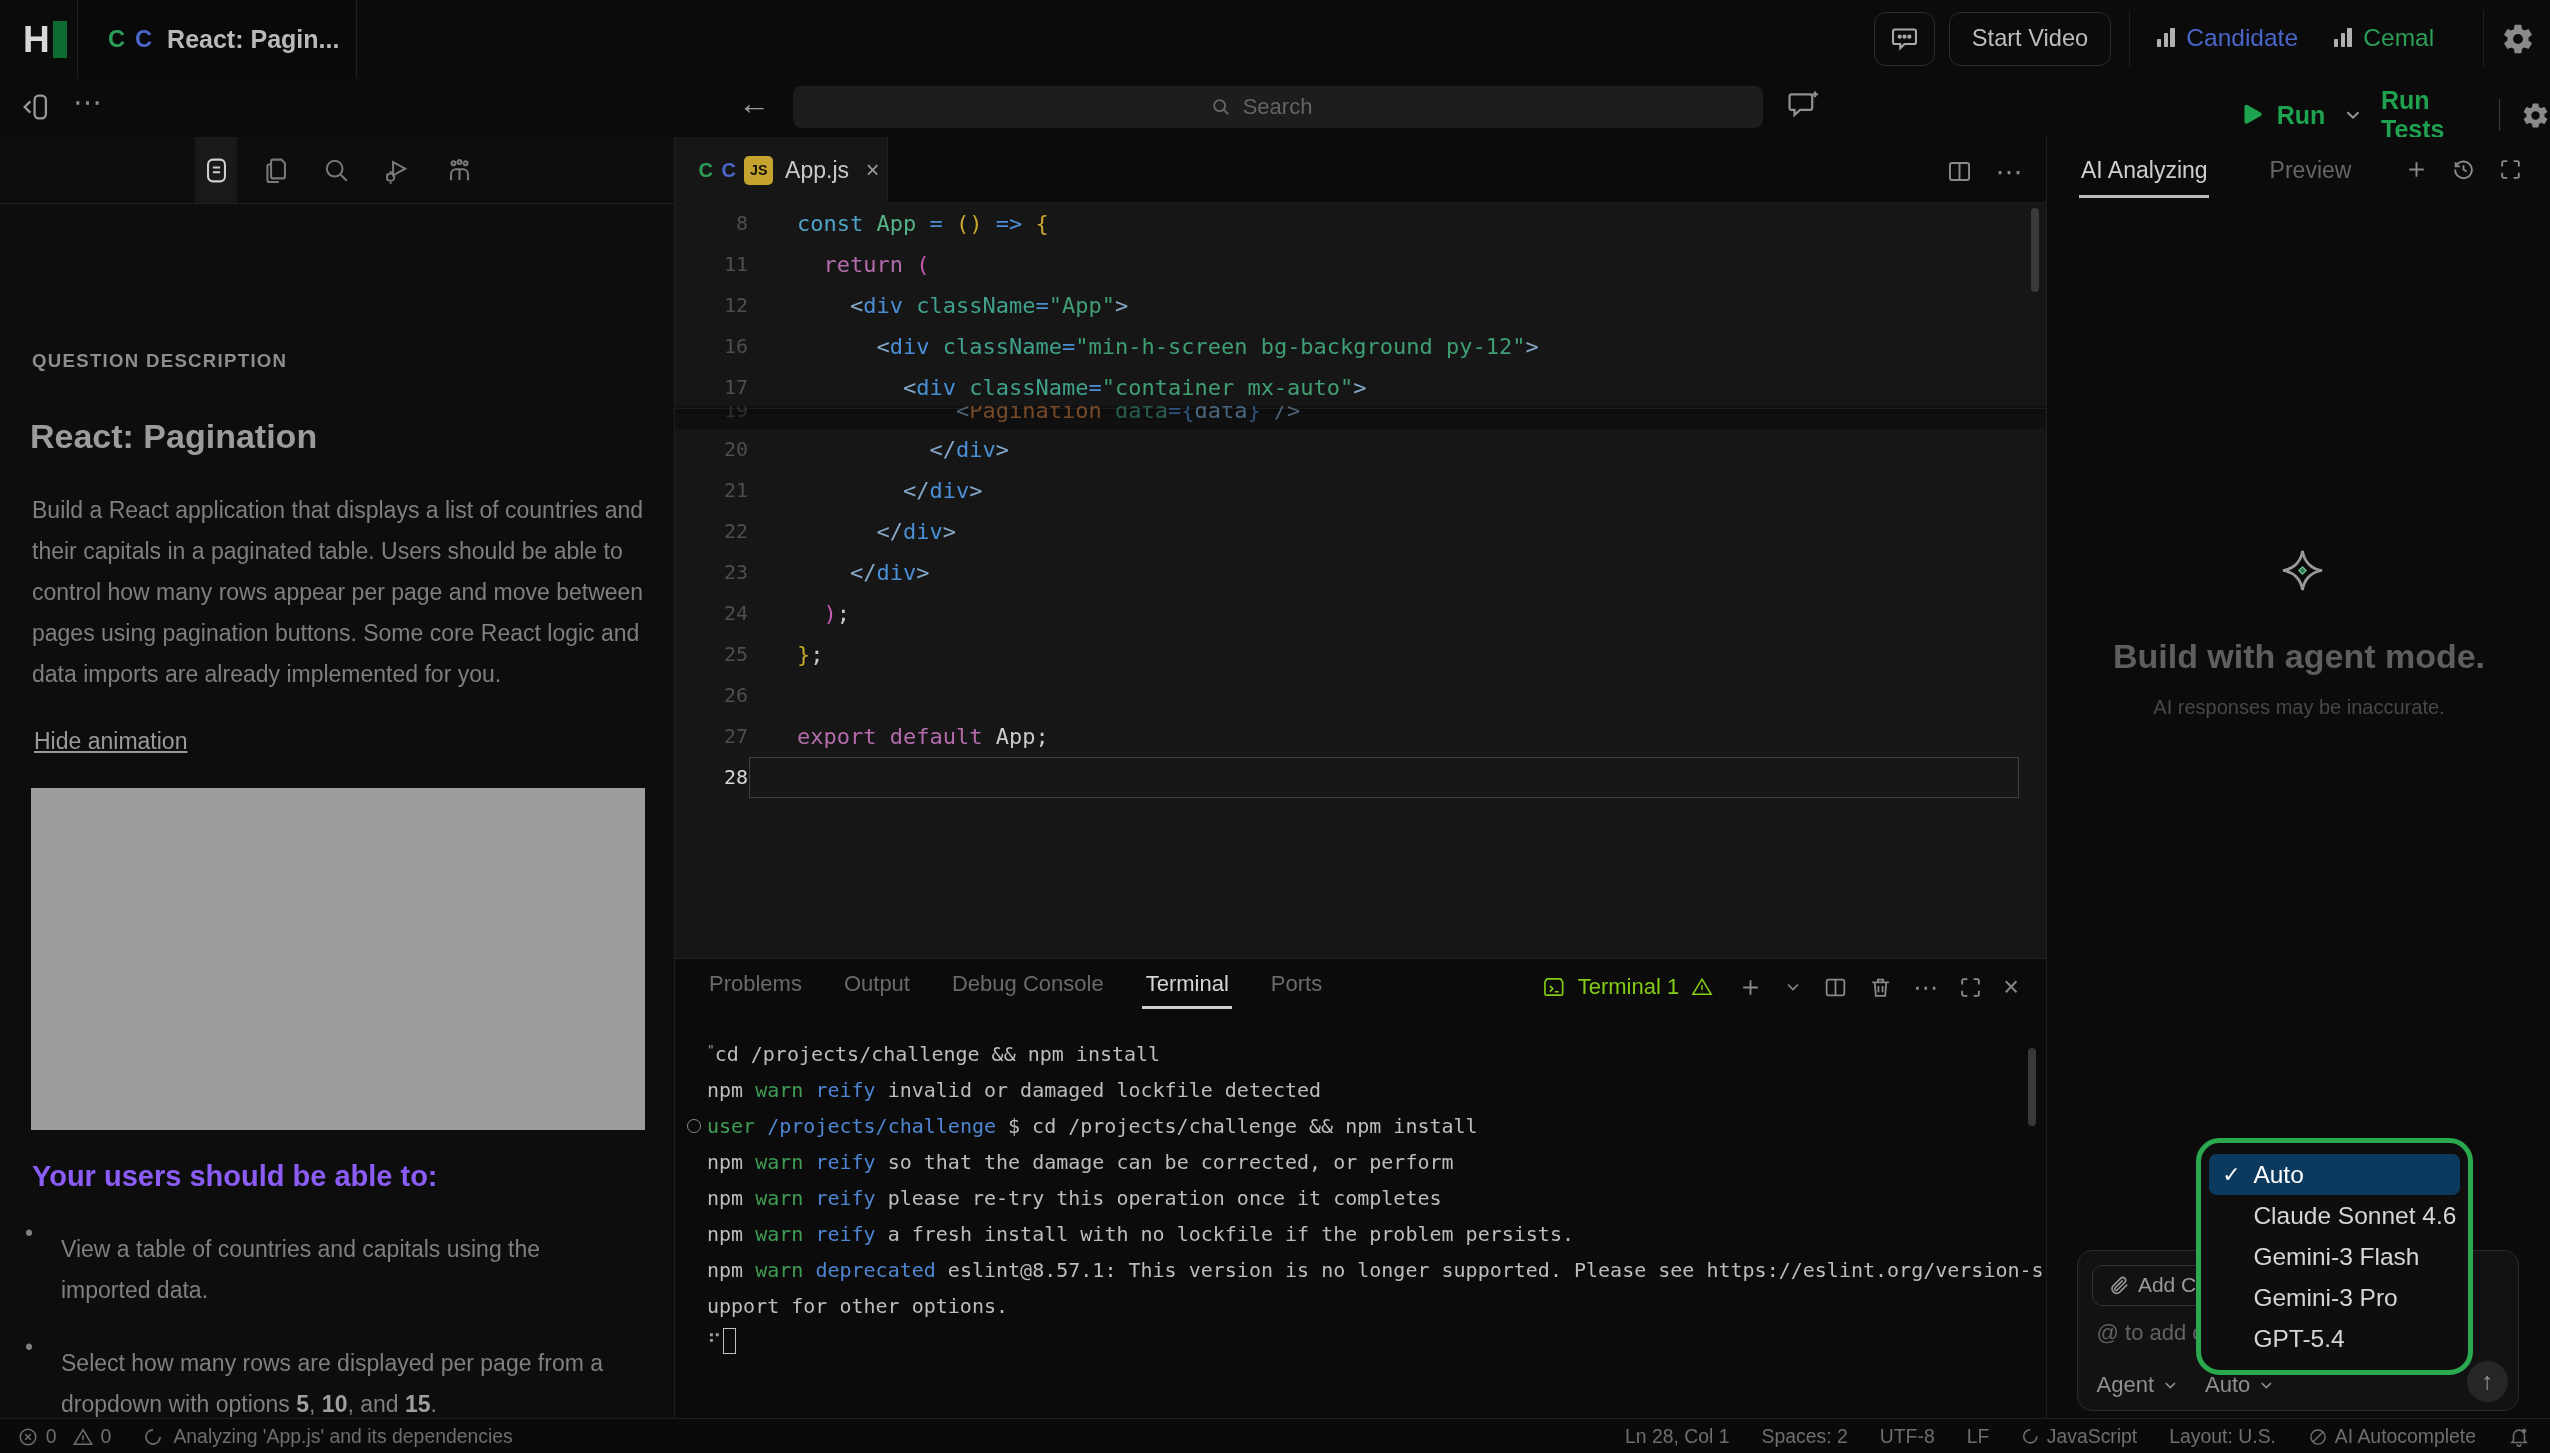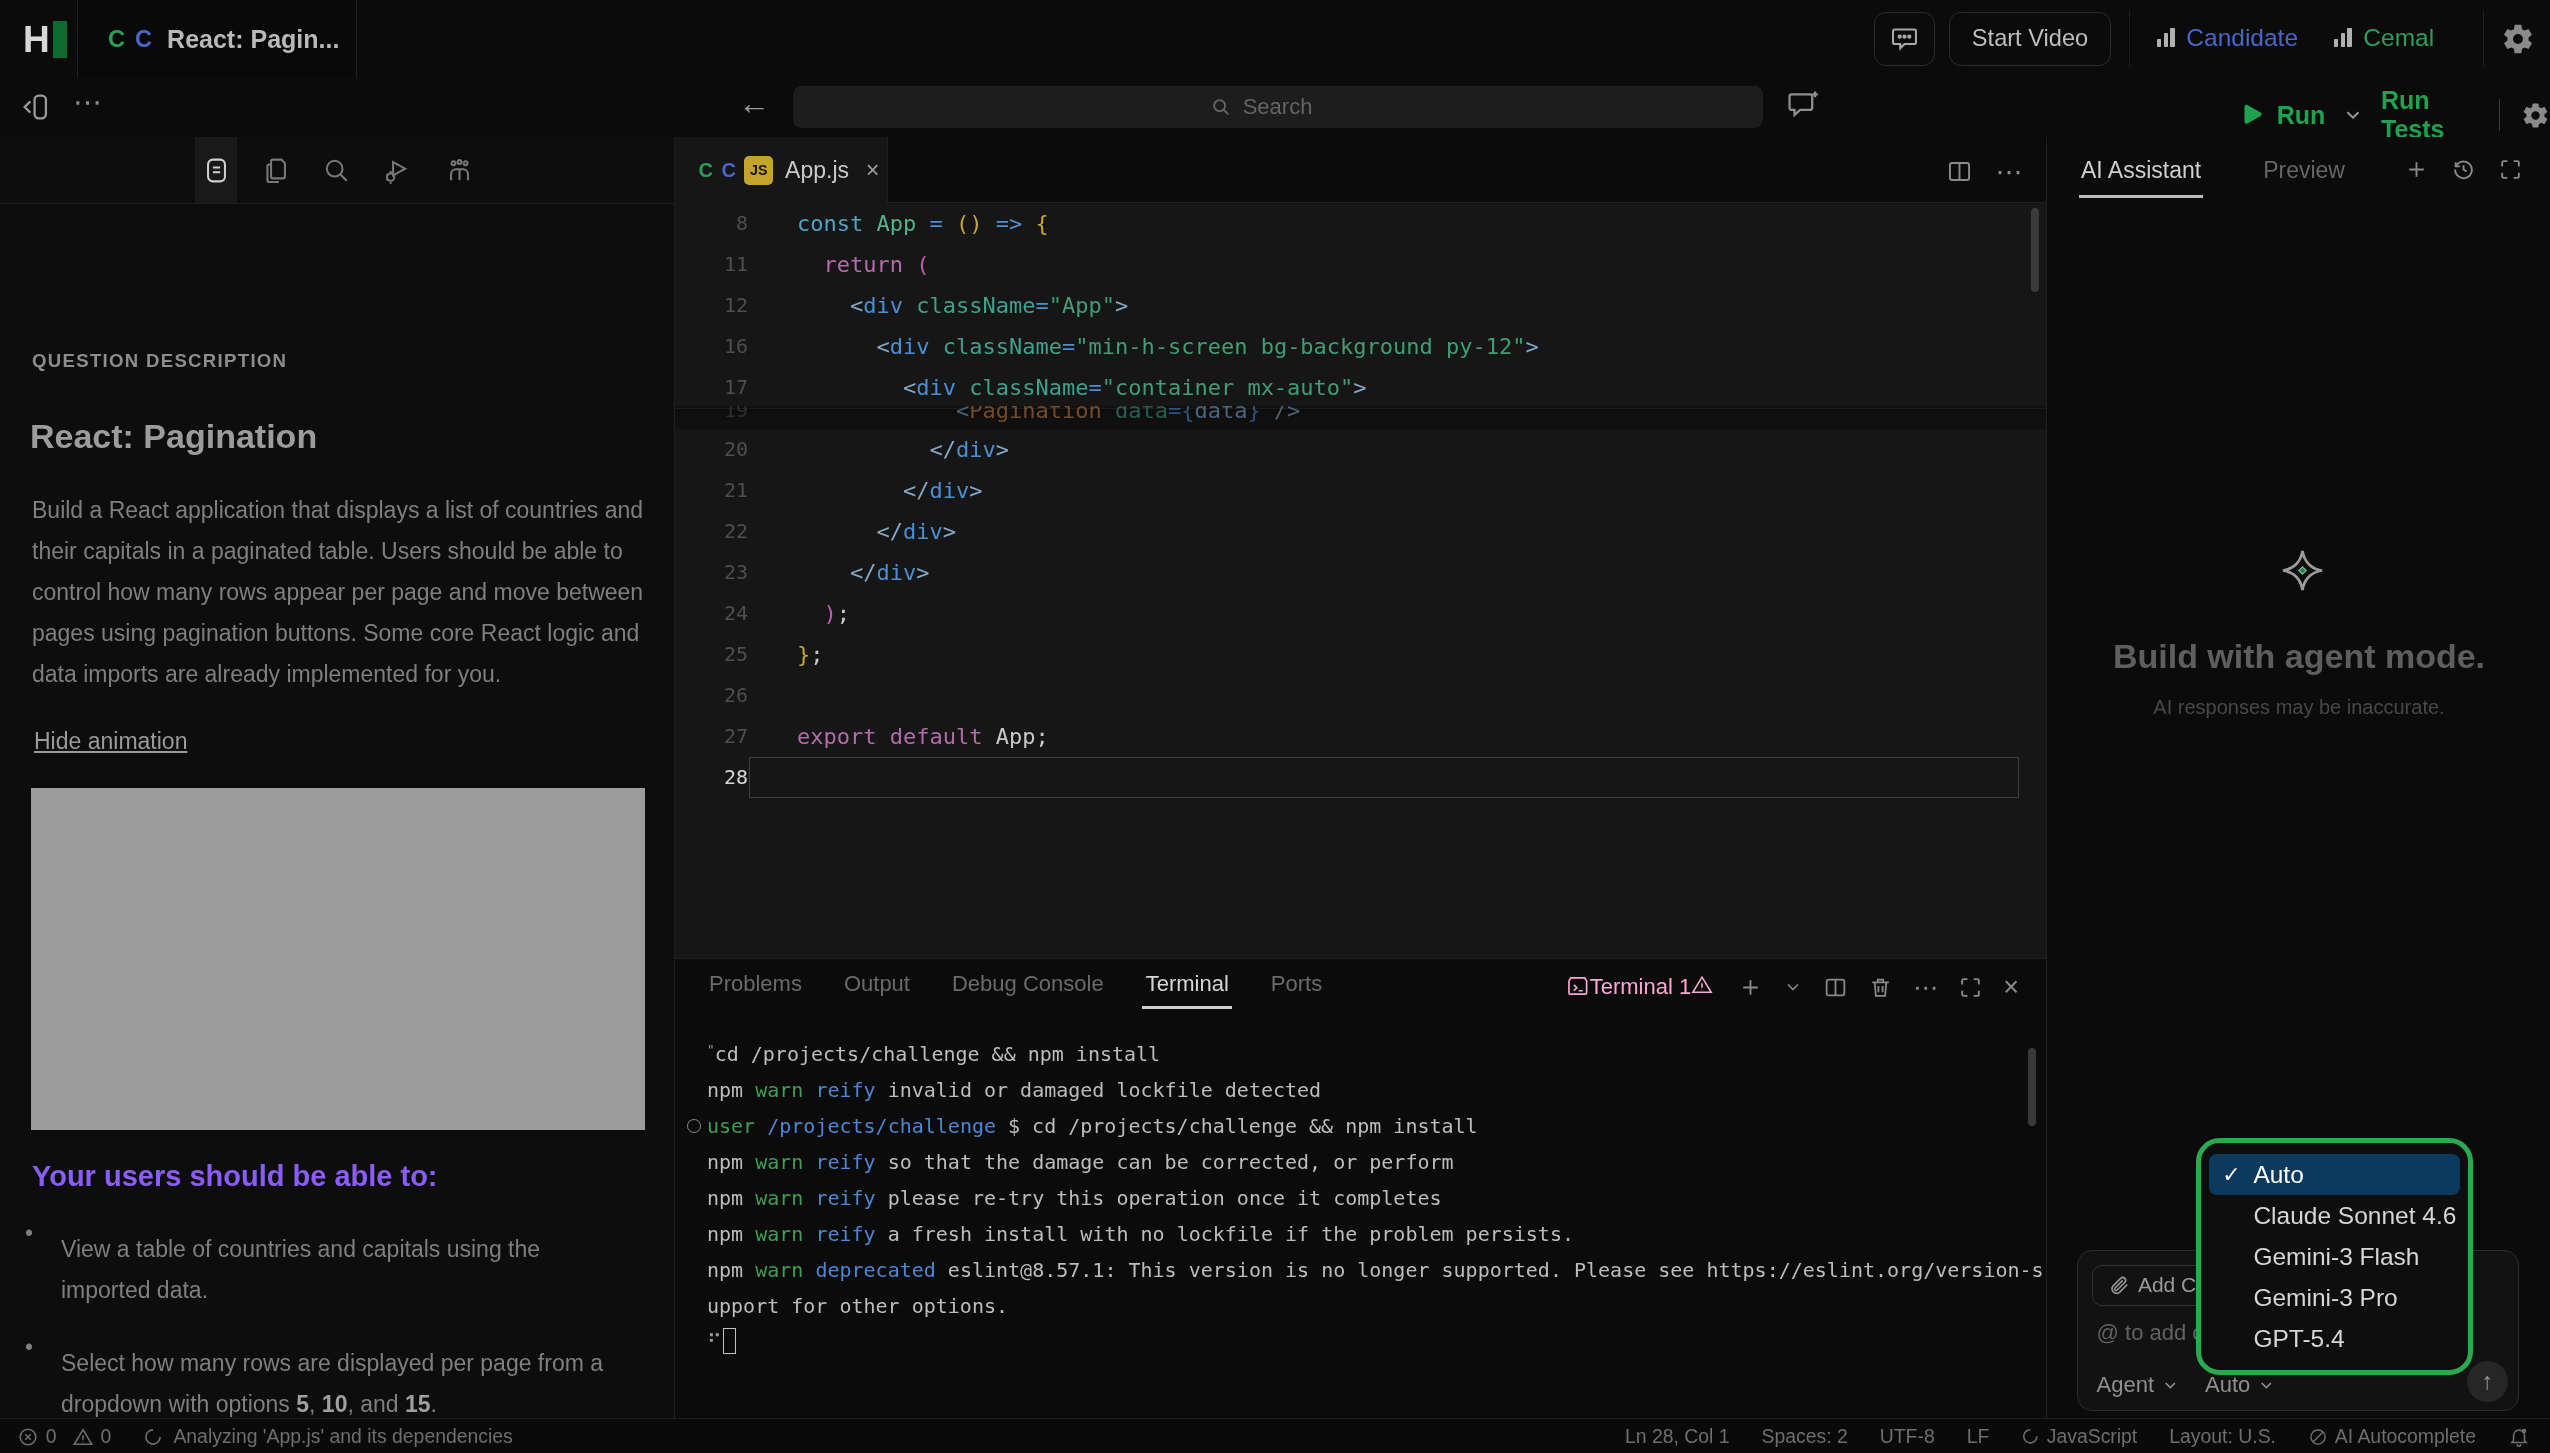--- a/index.html
+++ b/index.html
@@ -85,21 +85,21 @@
   .code-row.cursor::after{content:'';position:absolute;left:74px;right:27px;top:0;bottom:0;border:0.8px solid #3f3f3f;}
   #ed-scroll{position:absolute;right:6.8px;top:5px;width:8.4px;height:84px;background:#3a3a3a;border-radius:4.2px;}
 
   
   #terminal{position:absolute;left:675px;top:958px;width:1371px;height:460px;background:#0b0b0b;border-top:0.8px solid #1f1f1f;overflow:hidden;box-sizing:border-box;}
   #term-tabs{position:absolute;left:34px;top:11.8px;display:flex;gap:42px;font-size:22px;color:#6a6a6a;}
   .term-tab{padding-bottom:11.8px;position:relative;}
   .term-tab.active{color:#d6d6d6;}
   .term-tab.active::after{content:'';position:absolute;left:-3.4px;right:-3.4px;bottom:0;height:2.5px;background:#cfcfcf;}
   #term-icons{position:absolute;right:27px;top:15px;display:flex;align-items:center;gap:20px;color:#8a8a8a;}
-  #term-inst{display:flex;align-items:flex-start;gap:0;color:#f9a8d4;font-size:22px;margin-right:5px;}
+  #term-inst{display:flex;align-items:center;gap:12px;color:#84cc16;font-size:22px;margin-right:5px;}
   #term-content{position:absolute;left:685px;top:73px;right:25px;padding-left:22px;font-family:"DejaVu Sans Mono",monospace;font-size:20px;}
   #term-content{left:10px;}
   .term-row{line-height:36px;white-space:pre;position:relative;}
   .tm-pl{color:#bdbdbd;} .tm-grn{color:#3f9e54;} .tm-blu{color:#4f86d2;} .tm-dim{color:#9a9a9a;}
   .tm-mark{color:#9a9a9a;font-size:12.7px;vertical-align:6.8px;}
   .cmd-dot{position:absolute;left:-20px;top:11px;width:11.8px;height:11.8px;border:1.3px solid #8a8a8a;border-radius:50%;}
   .term-caret{display:inline-block;width:11px;height:23.6px;border:1.7px solid #c0c0c0;margin-left:1.7px;vertical-align:-5px;}
   #term-scroll{position:absolute;right:10px;top:89px;width:8.4px;height:78px;background:#383838;border-radius:4.2px;}
 
   
@@ -395,21 +395,21 @@
       <div class="term-row"><span class="termtext"><span class="tm-pl">npm </span><span class="tm-grn">warn</span><span class="tm-pl"> </span><span class="tm-blu">reify</span><span class="tm-pl"> a fresh install with no lockfile if the problem persists.</span></span></div>
       <div class="term-row"><span class="termtext"><span class="tm-pl">npm </span><span class="tm-grn">warn</span><span class="tm-pl"> </span><span class="tm-blu">deprecated</span><span class="tm-pl"> eslint@8.57.1: This version is no longer supported. Please see https://eslint.org/version-s</span></span></div>
       <div class="term-row"><span class="termtext"><span class="tm-pl">upport for other options.</span></span></div>
       <div class="term-row"><span class="termtext"><span class="tm-dim">⠋</span><span class="term-caret"></span></span></div>
     </div>
   <div id="term-scroll"></div>
 </div>
 
 <div id="right-panel">
   <div id="ai-tabs">
-      <span class="ai-tab active">AI Assistant</span>
+      <span class="ai-tab active">AI Analyzing</span>
       <span class="ai-tab">Preview</span>
     </div>
   <div id="ai-hdr-icons">
     <span>
         <svg width="25" height="25" viewBox="0 0 24 24" fill="none" stroke="currentColor" stroke-width="1.8">
           <path d="M12 5v14M5 12h14"></path>
         </svg>
       </span>
     <span>
         <svg width="25" height="25" viewBox="0 0 24 24" fill="none" stroke="currentColor" stroke-width="1.8">

